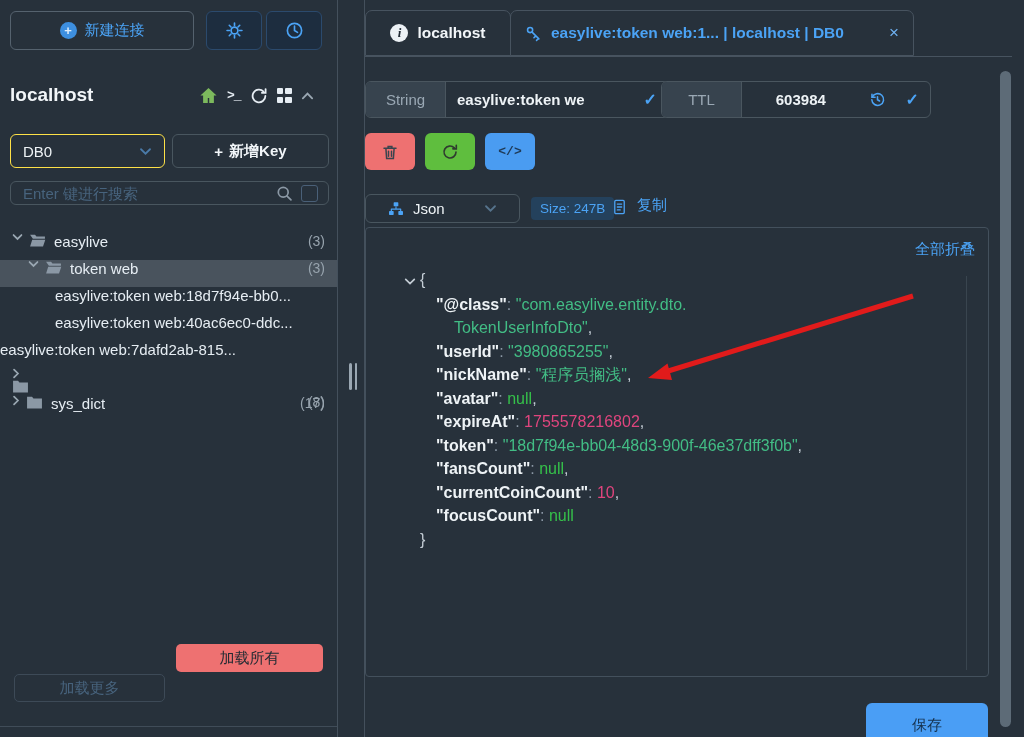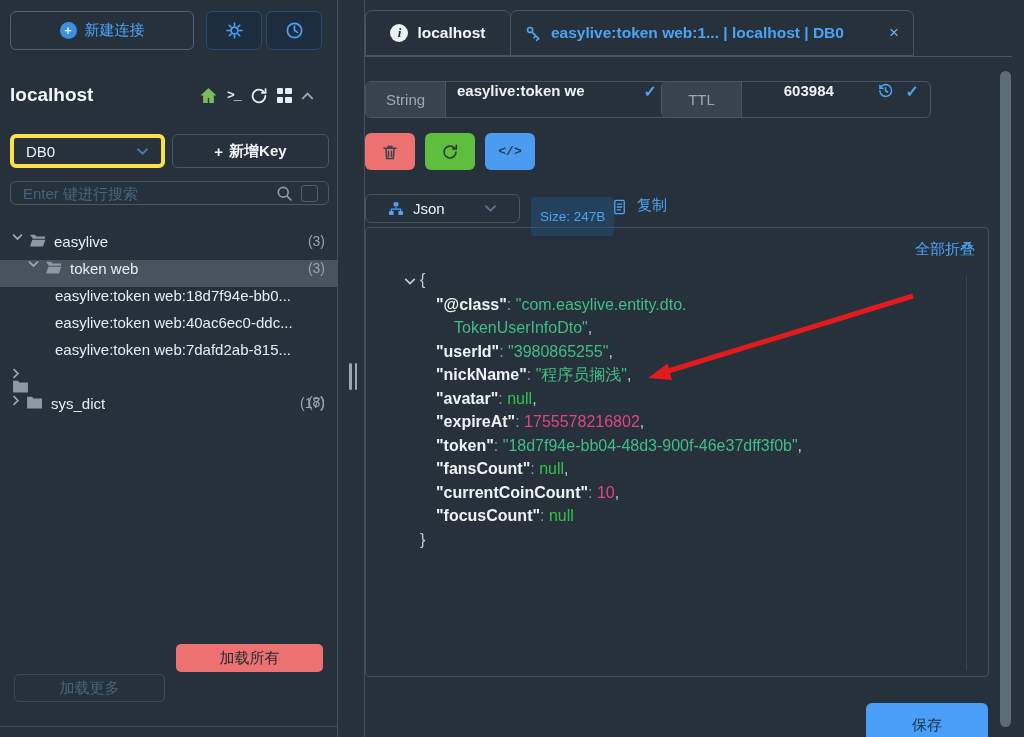--- a/index.html
+++ b/index.html
@@ -20,21 +20,21 @@
     display:flex;align-items:center;justify-content:center;cursor:pointer;}
 
   
   .conn-name{left:10px;top:84px;font-size:19px;font-weight:bold;color:#f2f6f9;}
   .conn-icons{right:697px;top:86px;display:flex;align-items:center;gap:9px;}
   .term-glyph{font-family:"Liberation Mono",monospace;font-weight:bold;font-size:13px;color:#e6edf3;letter-spacing:-1px;}
   .grid-icon{width:15px;height:15px;display:grid;grid-template-columns:1fr 1fr;gap:2.5px;}
   .grid-icon i{background:#e6edf3;border-radius:1px;}
 
   
-  .db-select{left:10px;top:134px;width:155px;height:34px;border:4px solid #fde047;border-radius:6px;
+  .db-select{left:10px;top:134px;width:155px;height:34px;border:1px solid #fde047;border-radius:6px;
     display:flex;align-items:center;padding:0 12px;font-size:15px;color:#eef3f6;cursor:pointer;box-sizing:border-box;}
   .btn-add-key{left:172px;top:134px;width:157px;height:34px;border:1px solid #49565f;border-radius:6px;
     display:flex;align-items:center;justify-content:center;gap:6px;font-size:15px;font-weight:600;color:#f2f6f9;cursor:pointer;box-sizing:border-box;}
   .search-box{left:10px;top:181px;width:319px;height:24px;border:1px solid #49565f;border-radius:6px;
     display:flex;align-items:center;padding:0 10px;box-sizing:border-box;gap:8px;}
   .search-box input{flex:1;background:transparent;border:none;outline:none;color:#cfd8df;font-size:15px;font-family:"Liberation Sans",sans-serif;min-width:0;}
   .search-box input::placeholder{color:#47637d;}
   .search-checkbox{width:15px;height:15px;border:1px solid #4a6078;border-radius:3px;flex:none;cursor:pointer;}
 
   
@@ -67,36 +67,36 @@
   .tab2{left:510px;width:404px;padding:0 14px;gap:9px;color:#4ba3f5;}
   .info-circle{width:18px;height:18px;border-radius:50%;background:#ecf1f5;color:#222c36;flex:none;
     display:flex;align-items:center;justify-content:center;font-family:"Liberation Serif",serif;font-style:italic;font-weight:bold;font-size:13px;}
   .tab-close{margin-left:auto;color:#6fb1f0;font-size:17px;font-weight:normal;cursor:pointer;}
 
   
   .kv-group{top:81px;height:37px;border:1px solid #4a565f;border-radius:6px;display:flex;box-sizing:border-box;overflow:hidden;}
   .kv-type{left:365px;width:304px;}
   .kv-ttl{left:650px;width:270px;margin-left:11px;}
   .seg-label{width:79px;flex:none;background:#37434e;color:#9aa8b4;font-size:15px;display:flex;align-items:center;justify-content:center;border-right:1px solid #4a565f;}
-  .seg-value{flex:1;display:flex;align-items:flex-start;padding:0 11px;font-size:15px;font-weight:600;color:#eef3f6;gap:12px;min-width:0;}
+  .seg-value{flex:1;display:flex;align-items:center;padding:0 11px;font-size:15px;font-weight:600;color:#eef3f6;gap:20px;min-width:0;}
   .seg-value .val-text{overflow:hidden;white-space:nowrap;flex:1;}
   .seg-value .val-center{text-align:center;}
   .check-glyph{color:#4ba3f5;font-weight:bold;font-size:16px;flex:none;cursor:pointer;}
 
   
   .act-btn{top:133px;width:50px;height:37px;border-radius:6px;display:flex;align-items:center;justify-content:center;cursor:pointer;}
   .act-del{left:365px;background:#ee7171;}
   .act-reload{left:425px;background:#5fbe3e;}
   .act-code{left:485px;background:#4a9cf1;}
   .code-glyph{font-size:13px;font-weight:bold;color:#1f3a57;font-family:"Liberation Mono",monospace;}
 
   
   .format-select{left:365px;top:194px;width:155px;height:29px;border:1px solid #49565f;border-radius:6px;
     display:flex;align-items:center;padding:0 22px;gap:9px;box-sizing:border-box;font-size:15px;color:#eef3f6;cursor:pointer;}
-  .size-badge{left:531px;top:197px;height:39px;padding:0 9px;background:#24415c;border-radius:4px;
+  .size-badge{left:531px;top:197px;height:23px;padding:0 9px;background:#24415c;border-radius:4px;
     display:flex;align-items:center;color:#4ba3f5;font-size:13.5px;}
   .copy-btn{left:612px;top:196px;display:flex;align-items:flex-end;gap:10px;color:#4ba3f5;font-size:15px;cursor:pointer;}
 
   
   .json-viewer{left:365px;top:227px;width:624px;height:450px;border:1px solid #43505c;border-radius:4px;box-sizing:border-box;}
   .collapse-all{position:absolute;right:13px;top:12px;color:#4ba3f5;font-size:15px;cursor:pointer;}
   .inner-gutter{position:absolute;left:600px;top:48px;bottom:6px;width:1px;background:#39454f;}
   #json-code{position:absolute;left:18px;top:40px;right:34px;font-size:16px;line-height:23.5px;}
   .code-line{white-space:pre;}
   .tk-k{color:#eef3f6;font-weight:bold;}
@@ -217,21 +217,21 @@
       </span>
       <span class="tree-label">token web</span>
       <span class="tree-count">(3)</span>
     </div>
     <div class="tree-row" style="padding-left: 55px;">
       <span class="tree-label">easylive:token web:18d7f94e-bb0...</span>
     </div>
     <div class="tree-row" style="padding-left: 55px;">
       <span class="tree-label">easylive:token web:40ac6ec0-ddc...</span>
     </div>
-    <div class="tree-row" style="padding-left: 55px;">
+    <div class="tree-row" style="">
       <span class="tree-label">easylive:token web:7dafd2ab-815...</span>
     </div>
     <div class="tree-row" style="padding-left: 12px; flex-direction: column;">
       <span class="chev">
         <svg width="8" height="11" viewBox="0 0 10 14" fill="none" stroke="#9aa7b2" stroke-width="2.2" stroke-linecap="round">
           <path d="M2.5 2 7.5 7l-5 5"></path>
         </svg>
       </span>
       <span class="folder">
         <svg width="17" height="15" viewBox="0 0 24 20" fill="#8b98a5">

